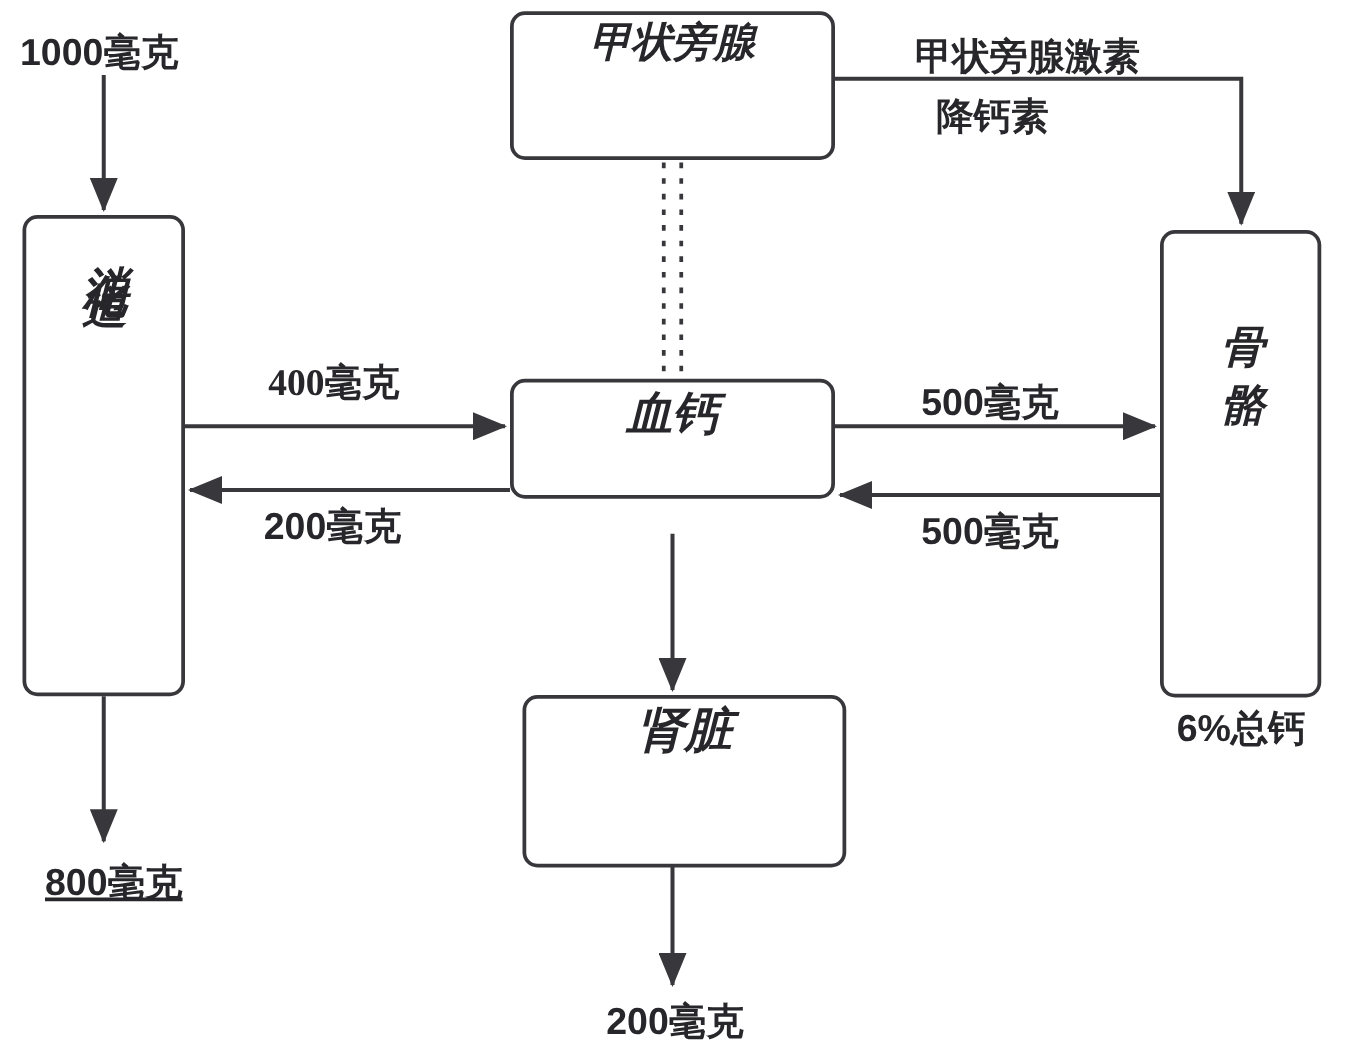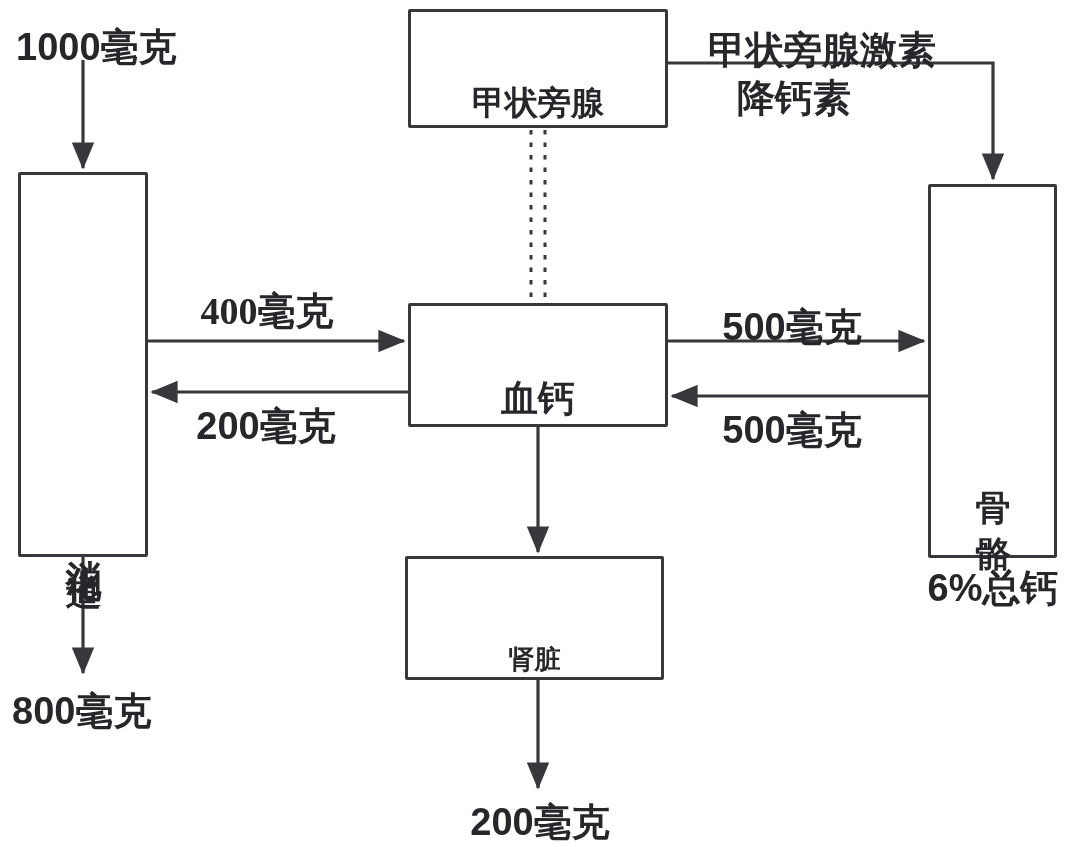--- a/index.html
+++ b/index.html
@@ -28,45 +28,46 @@
   .edge {
     stroke: var(--line);
     stroke-width: 3.2;
     fill: none;
   }
   .edge.dashed { stroke-dasharray: 4.5 8; stroke-width: 3; }
   .arrowhead { fill: var(--line); }
   .node {
     position: absolute;
     border: 3.5px solid var(--line);
-    border-radius: 2px;
+    border-radius: 12px;
     background: var(--background);
     display: flex;
-    align-items: flex-end;
+    align-items: flex-start;
     justify-content: center;
     text-align: center;
     font-weight: bold;
     color: var(--text);
     box-sizing: border-box;
+    font-style: italic;
   }
   .node-glands   { left: 408px; top: 9px;   width: 260px; height: 119px; font-size: 33px; line-height: 44px; }
   .node-digest   { left: 18px;  top: 172px; width: 130px; height: 385px; font-size: 36px; }
-  .node-blood    { left: 408px; top: 303px; width: 260px; height: 124px; font-size: 37px; }
+  .node-blood    { left: 408px; top: 303px; width: 260px; height: 96px; font-size: 37px; }
   .node-bone     { left: 928px; top: 184px; width: 129px; height: 374px; font-size: 35px; }
-  .node-kidney   { left: 405px; top: 556px; width: 259px; height: 124px; font-size: 26px; }
+  .node-kidney   { left: 418px; top: 556px; width: 259px; height: 138px; font-size: 38px; }
   .vtext {
     writing-mode: vertical-rl;
     text-orientation: upright;
   }
   .vtext-digest { letter-spacing: 8px;  padding-top: 8px; }
   .vtext-bone   { letter-spacing: 46px; padding-top: 46px; }
   .flow-label {
     position: absolute;
     font-weight: bold;
-    font-size: 38px;
+    font-size: 30px;
     color: var(--text);
     white-space: nowrap;
   }
   .centered { transform: translateX(-50%); }
 </style>
 </head>
 <body>
 
 <div class="canvas">
 
@@ -114,21 +115,21 @@
   <div class="flow-label" style="left:16px; top:22px;">1000毫克</div>
 
   <div class="flow-label centered" style="left:267px; top:286px;font-family:Liberation Serif, serif;">400毫克</div>
 
   <div class="flow-label centered" style="left:266px; top:401px;">200毫克</div>
 
   <div class="flow-label centered" style="left:792px; top:302px;">500毫克</div>
 
   <div class="flow-label centered" style="left:792px; top:405px;">500毫克</div>
 
-  <div class="flow-label" style="left:12px; top:686px;">800毫克</div>
+  <div class="flow-label" style="left:36px; top:686px;text-decoration:underline;">800毫克</div>
 
   <div class="flow-label centered" style="left:540px; top:797px;">200毫克</div>
 
   <div class="flow-label centered" style="left:822px; top:25px;">甲状旁腺激素</div>
 
   <div class="flow-label centered" style="left:794px; top:73px;">降钙素</div>
 
   <div class="flow-label centered" style="left:993px; top:563px;">6%总钙</div>
 
 </div>

